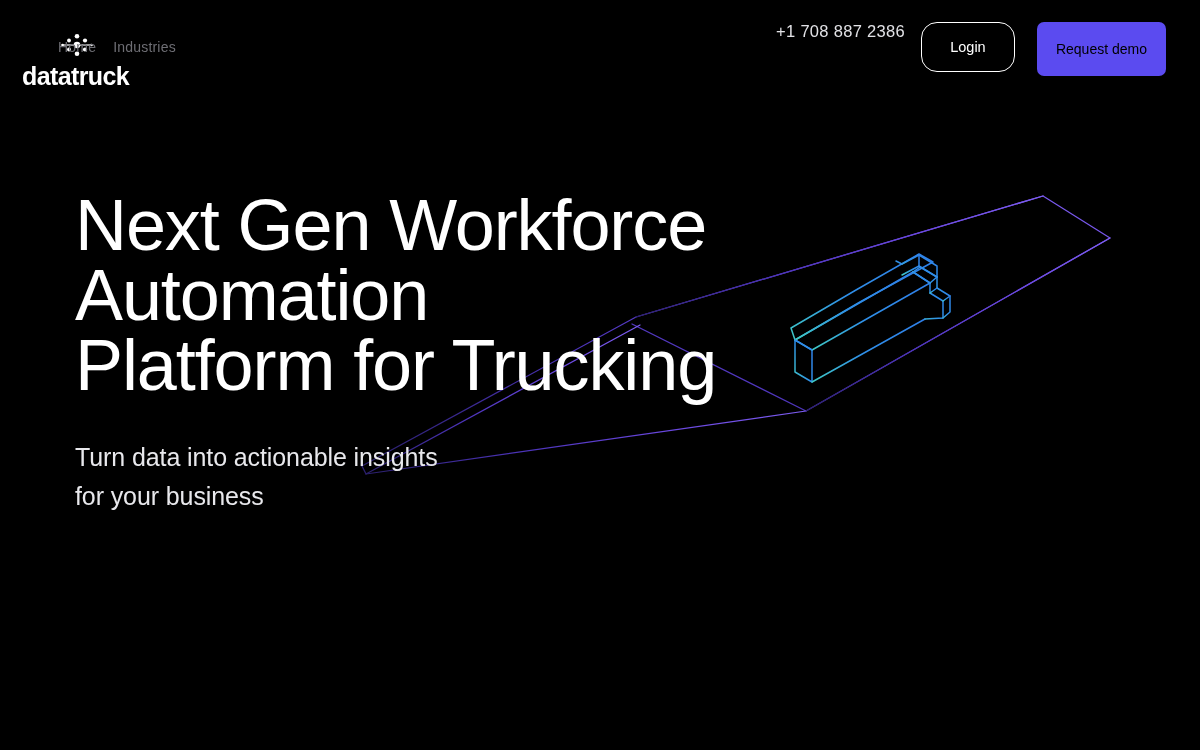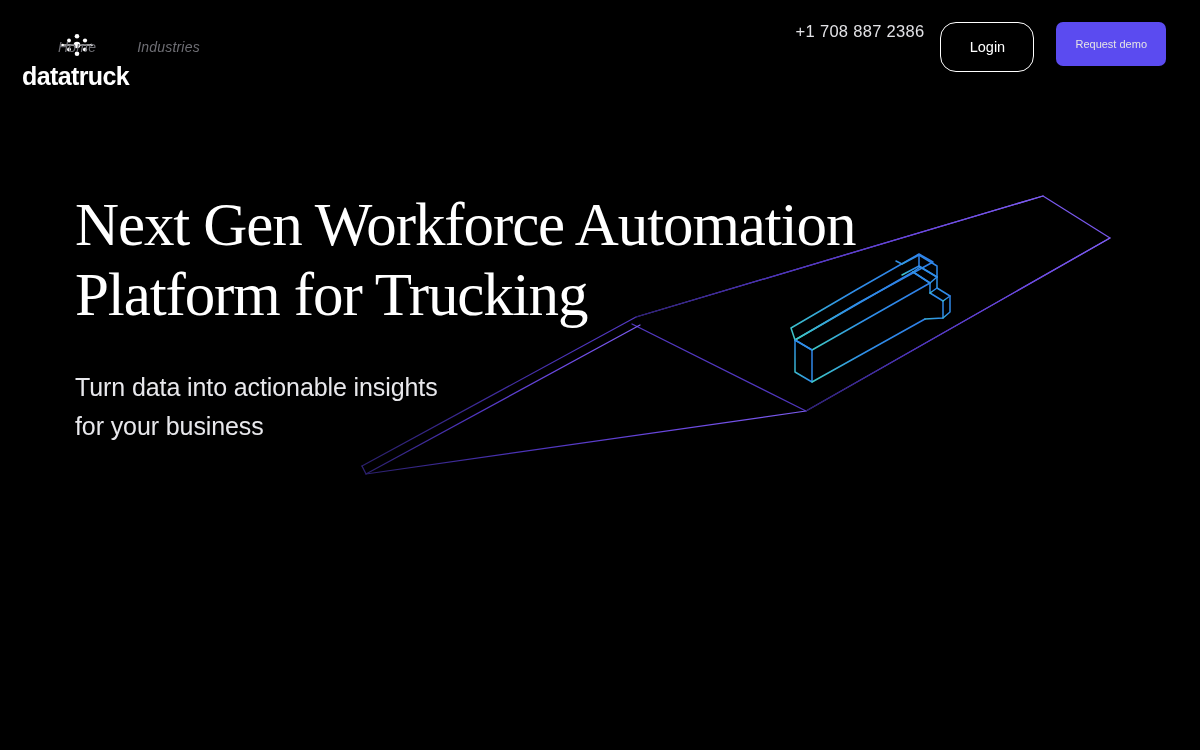--- a/index.html
+++ b/index.html
@@ -29,23 +29,22 @@
     flex-direction:column;
   }
   .logo-mark { position:relative; width:34px; height:26px; flex:0 0 auto; }
   .logo-text {
     font-size:25px; font-weight:700; color:#ffffff;
     letter-spacing:-0.6px; line-height:1; margin-left:-2px;
   }
   
   .ghost-links {
     position:absolute; left:58px; top:39px;
-    display:flex; gap:41px;
+    display:flex; gap:17px;
     z-index:9;
-    font-style:italic;
   }
   .ghost-links a {
     color:#6e6e74; font-size:14px; text-decoration:none;
     letter-spacing:0.2px; white-space:nowrap;
   }
 
   .nav-links {
     position:absolute; left:243px; top:39px;
     display:flex; align-items:center;
     z-index:11;
@@ -69,37 +68,36 @@
     margin-right:16px; white-space:nowrap;
   }
   .btn-login {
     width:94px; height:50px;
     display:flex; align-items:center; justify-content:center;
     border:1px solid #ffffff; border-radius:16px;
     color:#ffffff; font-size:14.5px; background:transparent;
     cursor:pointer; margin-right:22px;
   }
   .btn-demo {
-    height:44px; padding:0 19px;
+    height:54px; padding:0 19px;
     display:flex; align-items:center; justify-content:center;
     background:#5b4bf0; border:none; border-radius:7px;
-    color:#e5e5e5; font-size:11px; cursor:pointer;
+    color:#000000; font-size:14px; cursor:pointer;
     white-space:nowrap;
   }
 
   
   .hero {
     position:absolute; left:75px; top:190px;
     z-index:5; width:880px;
   }
   .hero h1 {
-    font-size:61px; line-height:70px; font-weight:400;
+    font-size:72px; line-height:70px; font-weight:400;
     color:#ffffff; letter-spacing:-1.1px;
     white-space:pre-line;
-    font-family:Liberation Serif, serif;
   }
   .hero p.sub {
     margin-top:38px;
     font-size:25px; line-height:39px; font-weight:300;
     color:#e8e8ec; letter-spacing:-0.1px;
     white-space:pre-line;
   }
   .btn-signup {
     margin-top:46px;
     width:140px; height:55px;

